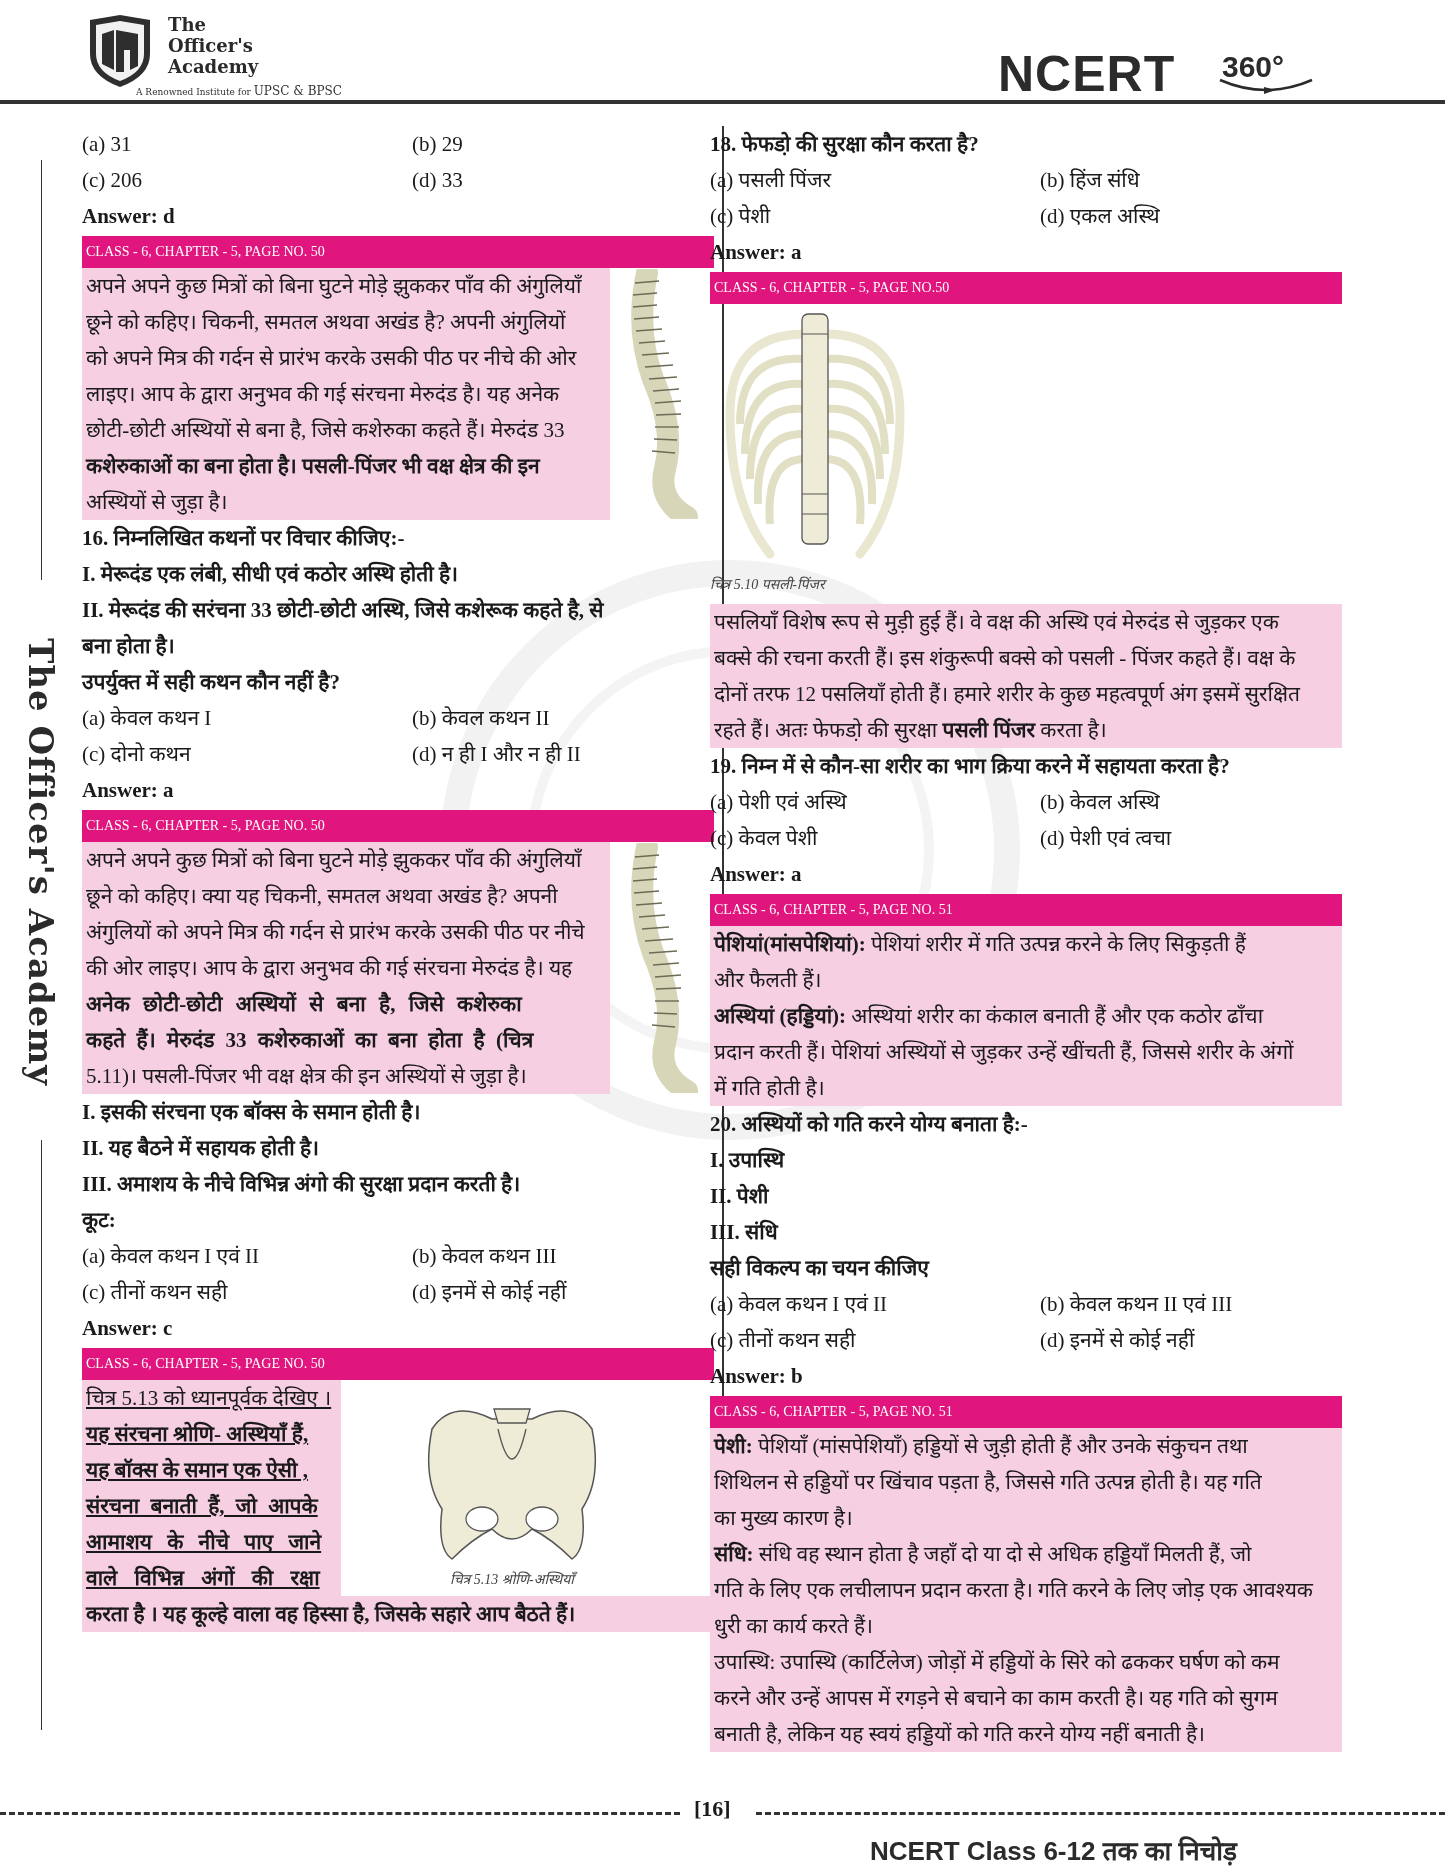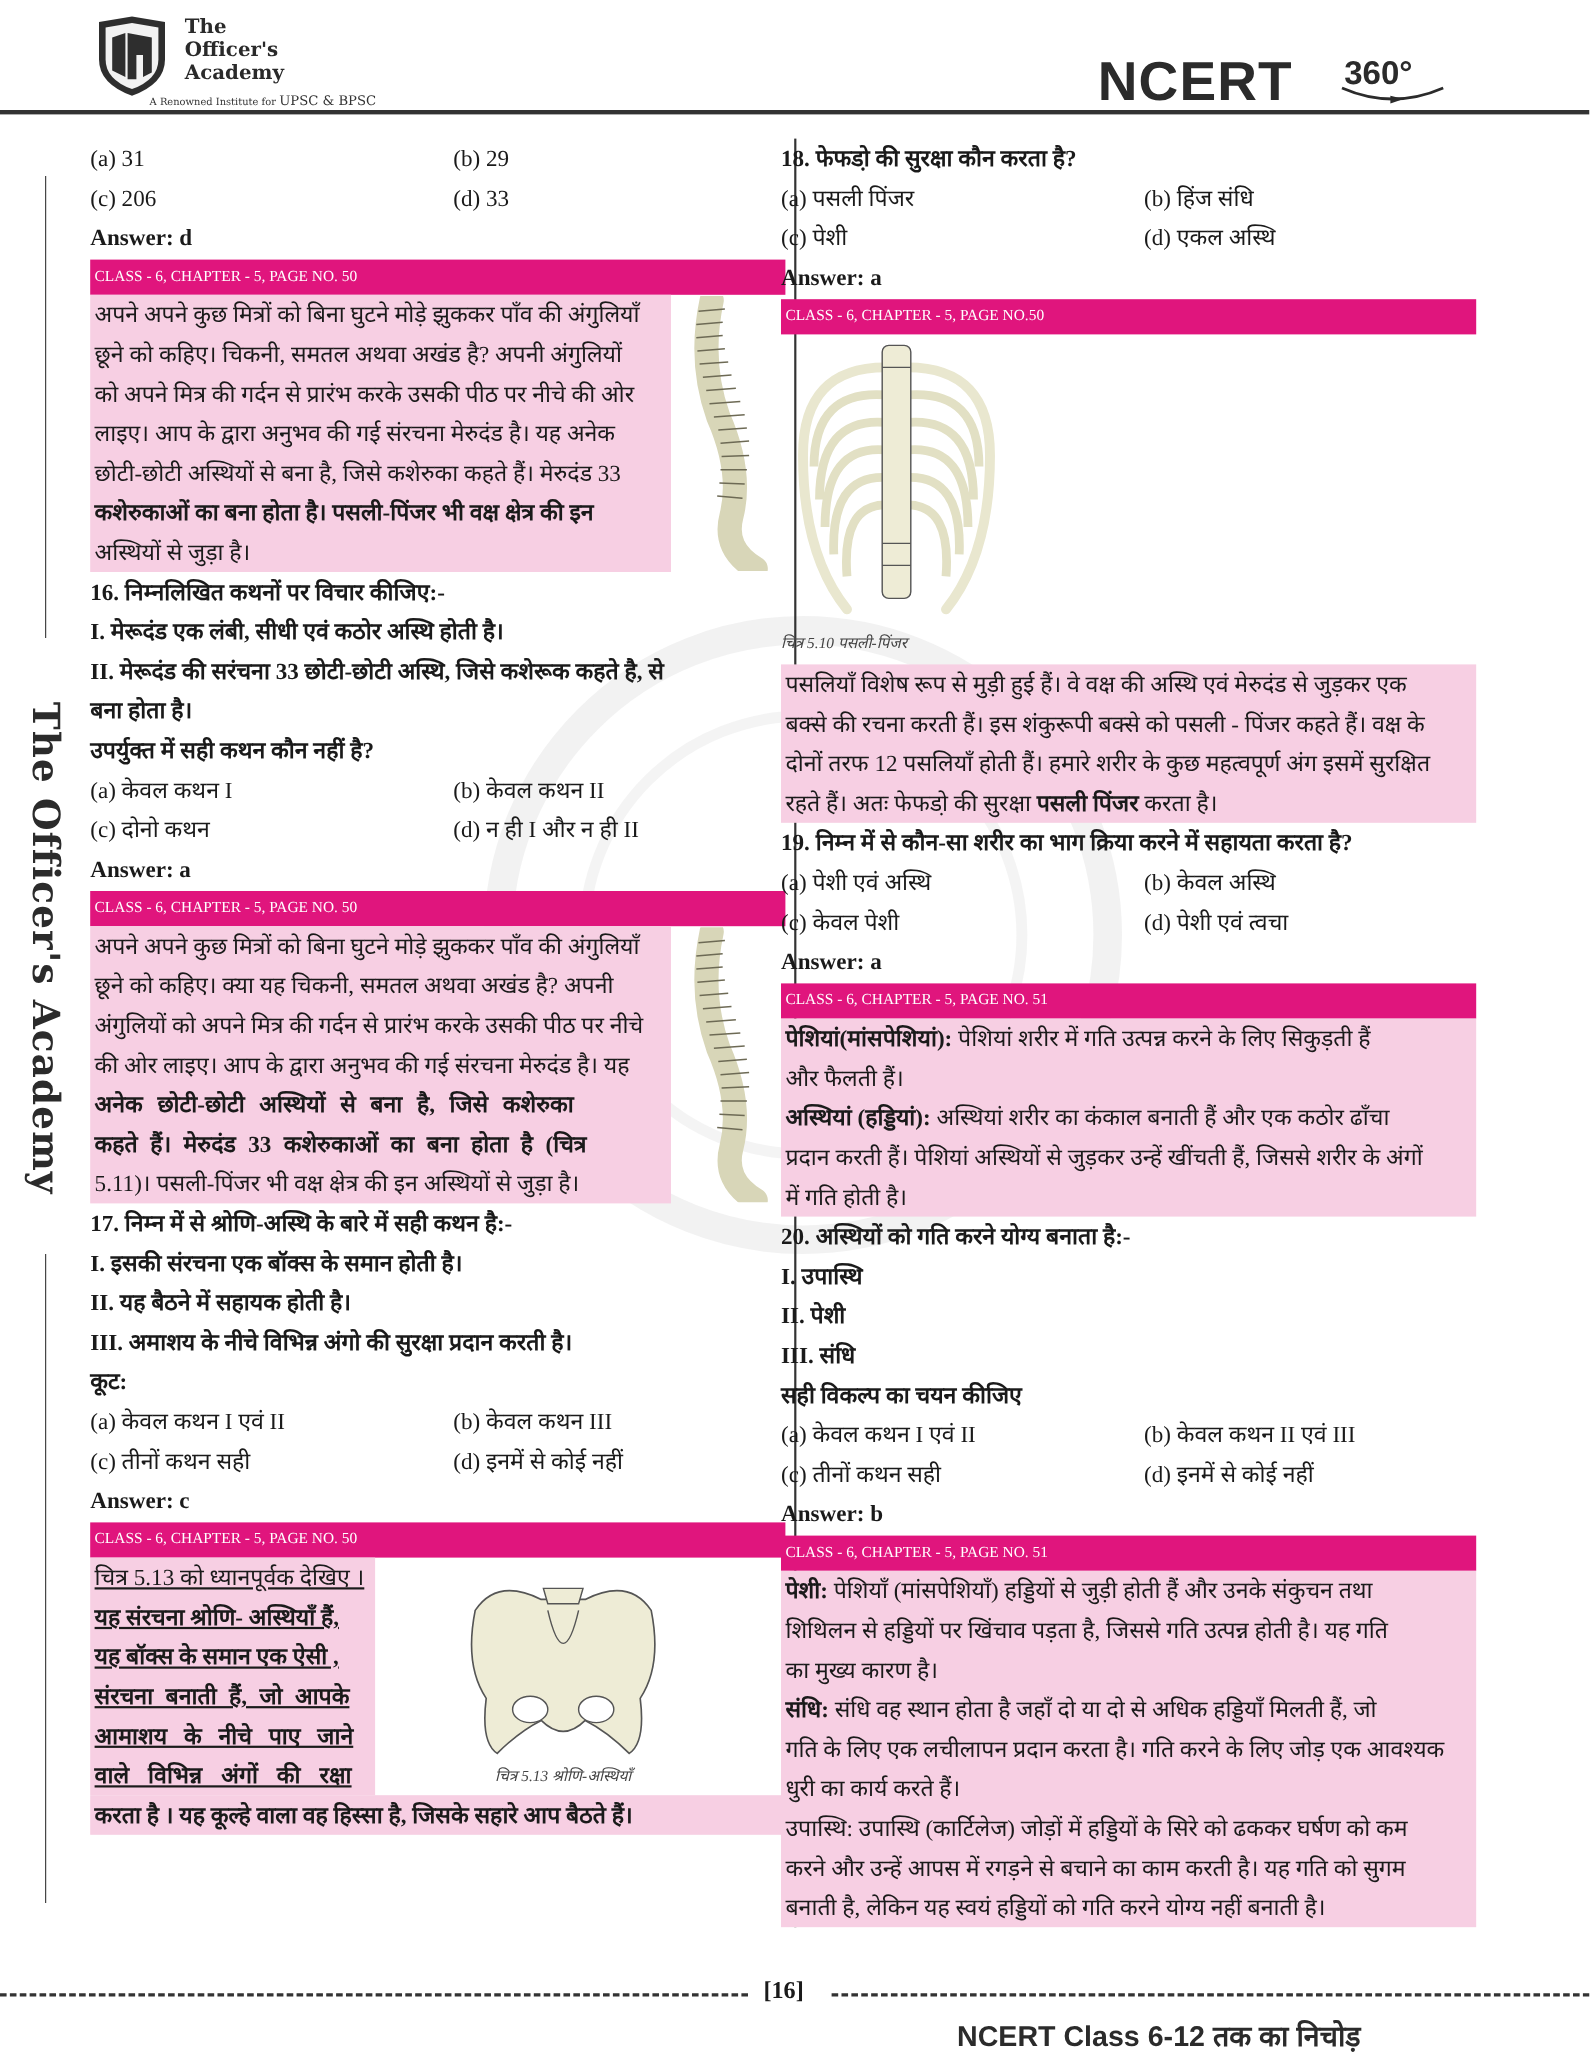--- a/index.html
+++ b/index.html
@@ -182,21 +182,20 @@
             <line x1="39" y1="146" x2="64" y2="145"></line>
           <line x1="38" y1="158" x2="62" y2="158"></line>
             <line x1="37" y1="170" x2="60" y2="171"></line>
             <line x1="35" y1="182" x2="58" y2="184"></line>
         </g>
       </svg>
     </div>
   </div>
 
   <div>
-    <div class="line q">17. निम्न में से श्रोणि-अस्थि के बारे में सही कथन है:-</div>
     <div class="line q">I. इसकी संरचना एक बॉक्स के समान होती है।</div>
     <div class="line q">II. यह बैठने में सहायक होती है।</div>
     <div class="line q">III. अमाशय के नीचे विभिन्न अंगो की सुरक्षा प्रदान करती है।</div>
     <div class="line q">कूट:</div>
     <div class="opts">
       <div>(a) केवल कथन I एवं II</div>
       <div>(b) केवल कथन III</div>
       <div>(c) तीनों कथन सही</div>
       <div>(d) इनमें से कोई नहीं</div>
     </div>

